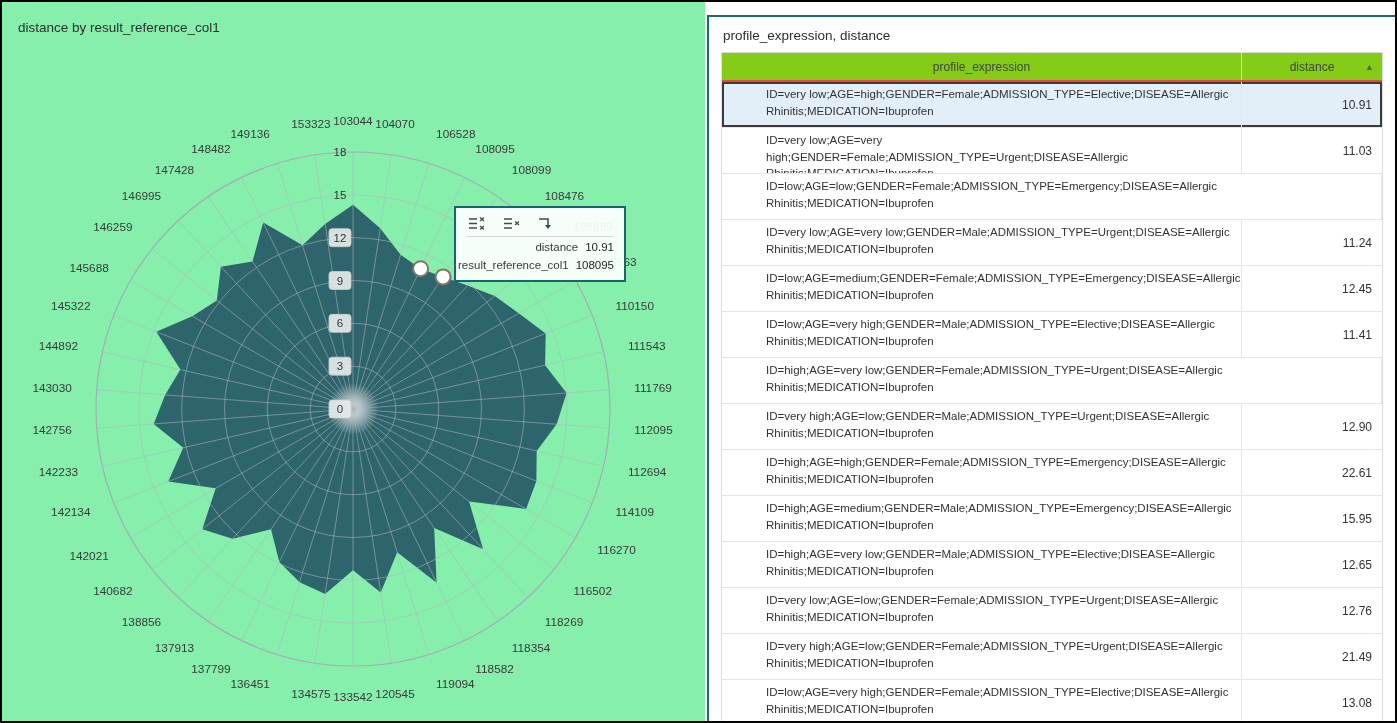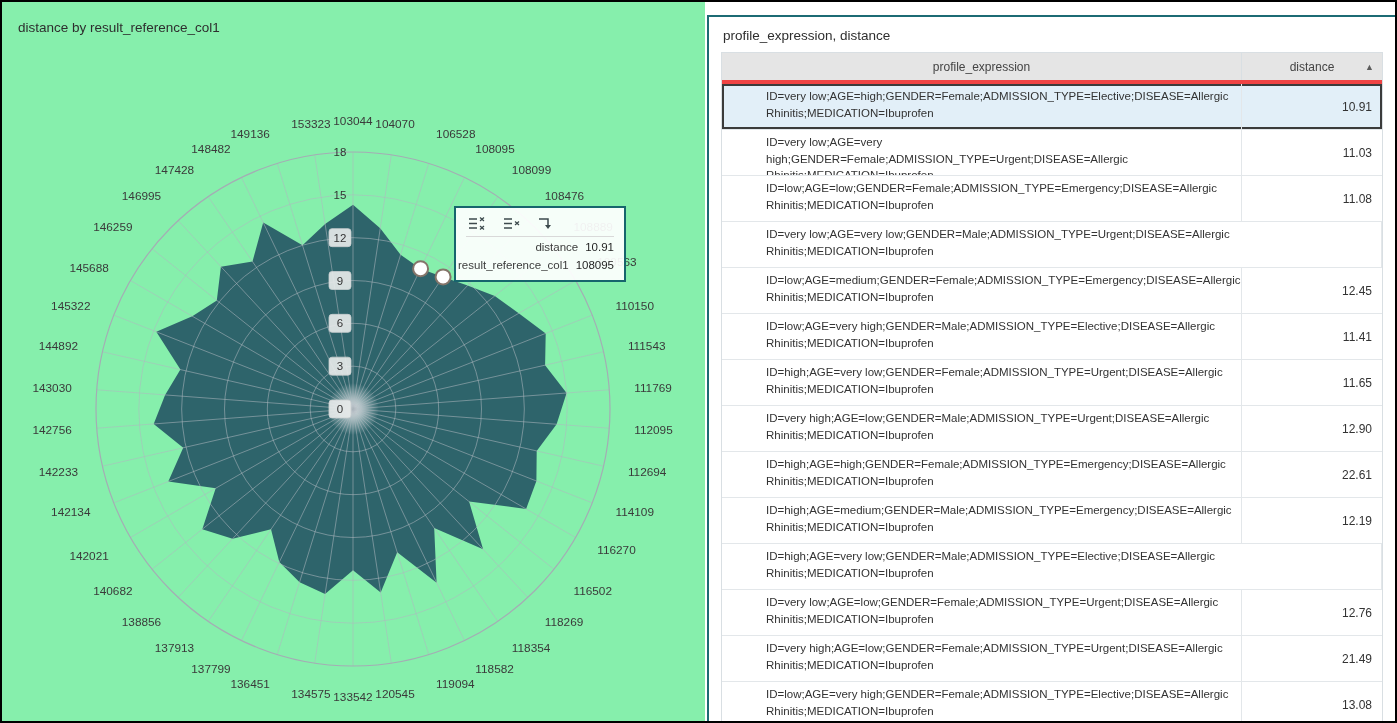--- a/index.html
+++ b/index.html
@@ -22,21 +22,21 @@
   #tooltip .icon-row svg{display:block;}
   #tooltip .tt-row{display:flex;justify-content:flex-end;gap:7px;font-size:11.5px;line-height:15px;color:#3c3c3c;margin-top:3px;white-space:nowrap;}
   #tooltip .tt-val{color:#1f1f1f;}
   
   #right-panel{
     position:absolute;left:705px;top:13px;width:690px;height:740px;
     background:#fff;border:2px solid #1c6b74;box-sizing:border-box;
   }
   #right-title{margin:11px 4px 9px 14px;}
   #table{margin:0 12px;border:1px solid #d9dfe3;border-bottom:none;}
-  .t-header{display:flex;background:#e5e5e5;border-bottom:4px solid #ef4444;height:27px;font-size:12px;color:#444;}
+  .t-header{display:flex;background:#84cc16;border-bottom:2px solid #ef4444;height:27px;font-size:12px;color:#444;}
   .t-header .c1{flex:1;display:flex;align-items:center;justify-content:center;border-right:1px solid #d9dfe3;}
   .t-header .c2{width:140px;display:flex;align-items:center;justify-content:center;position:relative;}
   .sort-icon{position:absolute;right:8px;font-size:9px;color:#5c5c5c;}
   .t-row{display:flex;height:46px;border-bottom:1px solid #e3e7ea;box-sizing:border-box;background:#fff;padding-left:34px;}
   .t-row .c1{flex:1;padding:4px 10px;font-size:11.5px;line-height:1.45;color:#333;border-right:1px solid #e3e7ea;overflow:hidden;}
   .t-row .c2{width:140px;display:flex;align-items:center;justify-content:flex-end;padding-right:10px;font-size:12px;color:#333;box-sizing:border-box;}
   .t-row.selected{background:#e2eff8;box-shadow:inset 0 0 0 2px #3b3b3b;}
 </style>
 </head>
 <body>
@@ -222,51 +222,51 @@
         <div class="t-row selected">
           <div class="c1">ID=very low;AGE=high;GENDER=Female;ADMISSION_TYPE=Elective;DISEASE=Allergic Rhinitis;MEDICATION=Ibuprofen</div>
           <div class="c2">10.91</div>
         </div>
         <div class="t-row">
           <div class="c1">ID=very low;AGE=very high;GENDER=Female;ADMISSION_TYPE=Urgent;DISEASE=Allergic Rhinitis;MEDICATION=Ibuprofen</div>
           <div class="c2">11.03</div>
         </div>
         <div class="t-row">
           <div class="c1">ID=low;AGE=low;GENDER=Female;ADMISSION_TYPE=Emergency;DISEASE=Allergic Rhinitis;MEDICATION=Ibuprofen</div>
-          <div class="c2">11.08</div>
         </div>
         <div class="t-row">
           <div class="c1">ID=very low;AGE=very low;GENDER=Male;ADMISSION_TYPE=Urgent;DISEASE=Allergic Rhinitis;MEDICATION=Ibuprofen</div>
+          <div class="c2">11.24</div>
         </div>
         <div class="t-row">
           <div class="c1">ID=low;AGE=medium;GENDER=Female;ADMISSION_TYPE=Emergency;DISEASE=Allergic Rhinitis;MEDICATION=Ibuprofen</div>
           <div class="c2">12.45</div>
         </div>
         <div class="t-row">
           <div class="c1">ID=low;AGE=very high;GENDER=Male;ADMISSION_TYPE=Elective;DISEASE=Allergic Rhinitis;MEDICATION=Ibuprofen</div>
           <div class="c2">11.41</div>
         </div>
         <div class="t-row">
           <div class="c1">ID=high;AGE=very low;GENDER=Female;ADMISSION_TYPE=Urgent;DISEASE=Allergic Rhinitis;MEDICATION=Ibuprofen</div>
-          <div class="c2">11.65</div>
         </div>
         <div class="t-row">
           <div class="c1">ID=very high;AGE=low;GENDER=Male;ADMISSION_TYPE=Urgent;DISEASE=Allergic Rhinitis;MEDICATION=Ibuprofen</div>
           <div class="c2">12.90</div>
         </div>
         <div class="t-row">
           <div class="c1">ID=high;AGE=high;GENDER=Female;ADMISSION_TYPE=Emergency;DISEASE=Allergic Rhinitis;MEDICATION=Ibuprofen</div>
           <div class="c2">22.61</div>
         </div>
         <div class="t-row">
           <div class="c1">ID=high;AGE=medium;GENDER=Male;ADMISSION_TYPE=Emergency;DISEASE=Allergic Rhinitis;MEDICATION=Ibuprofen</div>
-          <div class="c2">12.19</div>
+          <div class="c2">15.95</div>
         </div>
         <div class="t-row">
           <div class="c1">ID=high;AGE=very low;GENDER=Male;ADMISSION_TYPE=Elective;DISEASE=Allergic Rhinitis;MEDICATION=Ibuprofen</div>
+          <div class="c2">12.65</div>
         </div>
         <div class="t-row">
           <div class="c1">ID=very low;AGE=low;GENDER=Female;ADMISSION_TYPE=Urgent;DISEASE=Allergic Rhinitis;MEDICATION=Ibuprofen</div>
           <div class="c2">12.76</div>
         </div>
         <div class="t-row">
           <div class="c1">ID=very high;AGE=low;GENDER=Female;ADMISSION_TYPE=Urgent;DISEASE=Allergic Rhinitis;MEDICATION=Ibuprofen</div>
           <div class="c2">21.49</div>
         </div>
         <div class="t-row">

